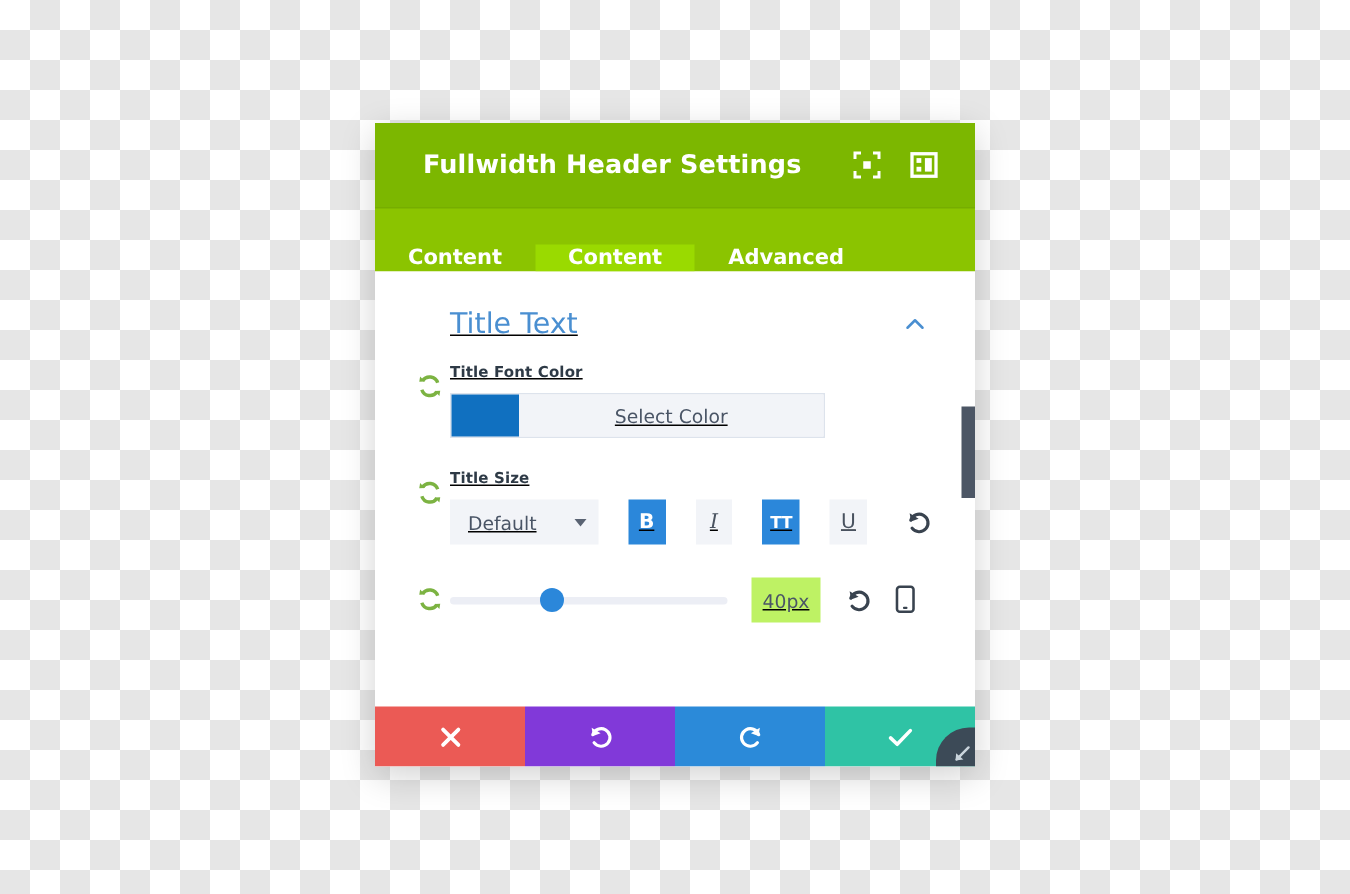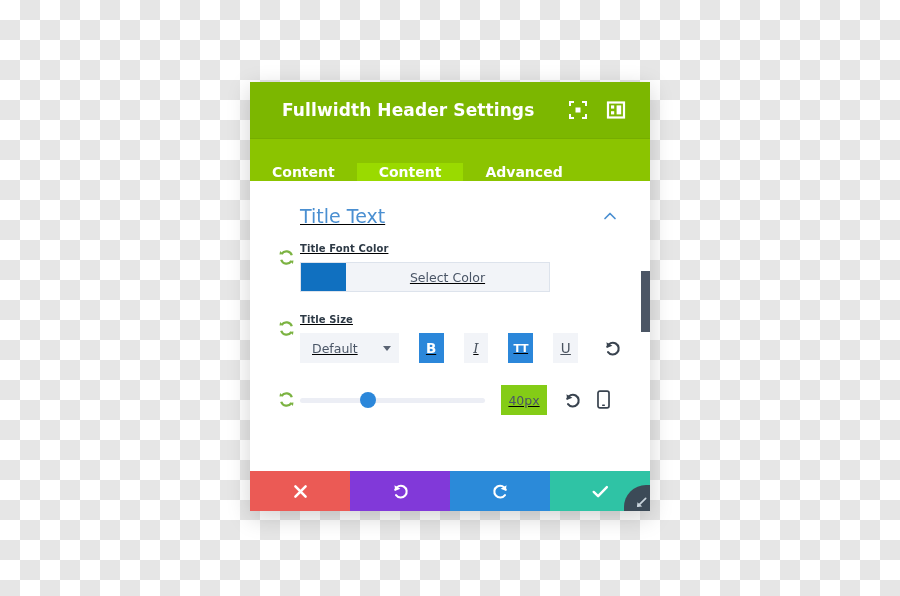--- a/index.html
+++ b/index.html
@@ -250,21 +250,21 @@
     height: 16px;
     border-radius: 50%;
     background: #2b87da;
     top: 2px;
     margin-left: -8px;
     cursor: grab;
   }
   .size-value {
     width: 46px;
     height: 30px;
-    background: #84cc16;
+    background: #bef264;
     display: flex;
     align-items: center;
     justify-content: center;
     font-size: 12.5px;
     color: #4a5566;
     margin-left: 16px;
     flex: none;
     cursor: text;
   }
   .size-icons {

